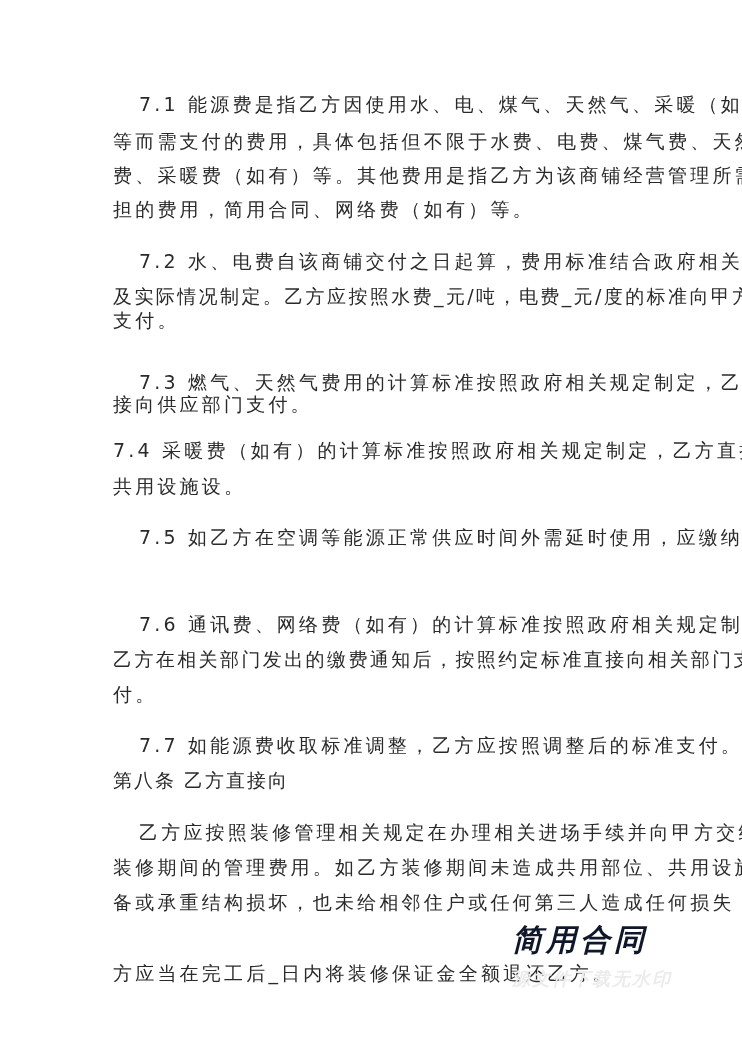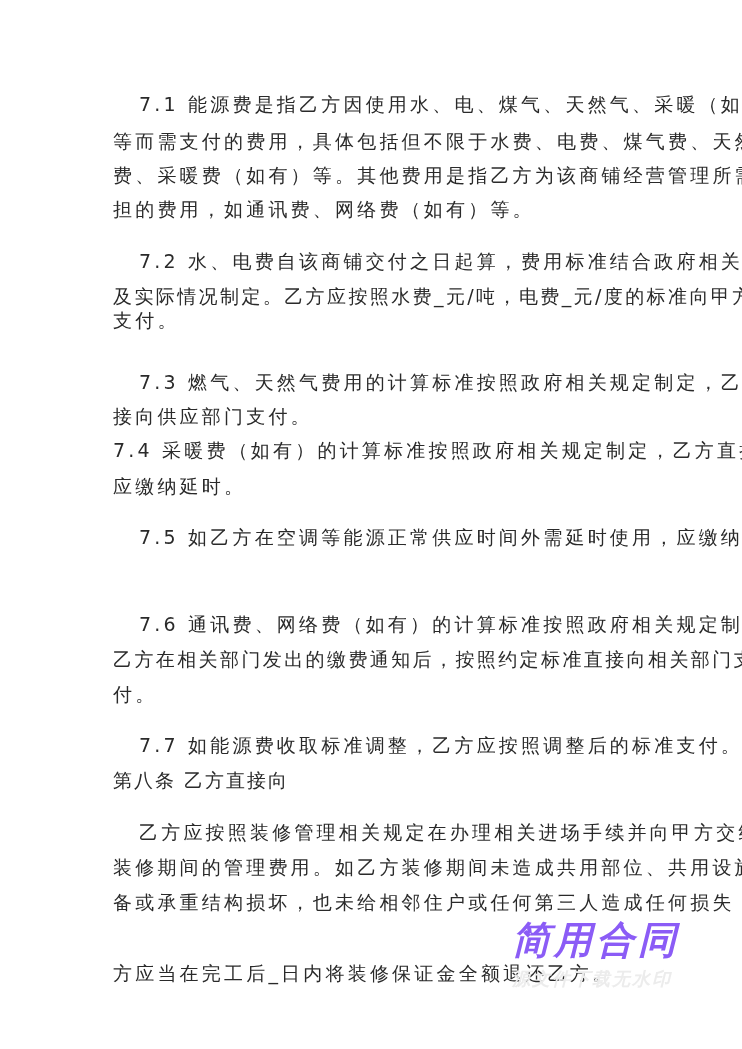--- a/index.html
+++ b/index.html
@@ -5,42 +5,42 @@
   html, body { margin: 0; padding: 0; background: #ffffff; }
   body { width: 742px; height: 1049px; position: relative; overflow: hidden;
          font-family: "DejaVu Sans", "Liberation Sans", sans-serif; color: #2a2a2a; }
   .page { position: absolute; left: 0; top: 0; width: 742px; height: 1049px; background: #fff; }
   .line { position: absolute; left: 113px; width: 522px; font-size: 19px; line-height: 24px;
           white-space: nowrap; letter-spacing: 3.2px; text-align: justify; }
   .line.indent { left: 139px; width: 496px; }
   .line.tight { letter-spacing: 2.4px; }
   .heading { letter-spacing: 2px; }
   .watermark { position: absolute; left: 512px; top: 918px; width: 200px; text-align: left; user-select: none; }
-  .wm-big { font-size: 38px; font-weight: bold; font-style: italic; color: #8b5cf6; letter-spacing: 4px; line-height: 44px; }
+  .wm-big { font-size: 30px; font-weight: bold; font-style: italic; color: #0f172a; letter-spacing: 4px; line-height: 44px; }
   .wm-small { font-size: 18px; font-weight: bold; font-style: italic; color: #ececec; letter-spacing: 2px; line-height: 26px; margin-top: 4px; }
 </style>
 </head>
 <body>
 
 <div class="page">
 
   <div class="line indent" style="top:92px;">7.1 能源费是指乙方因使用水、电、煤气、天然气、采暖（如有）</div>
   <div class="line" style="top:129px;">等而需支付的费用，具体包括但不限于水费、电费、煤气费、天然气</div>
   <div class="line" style="top:163px;">费、采暖费（如有）等。其他费用是指乙方为该商铺经营管理所需承</div>
-  <div class="line" style="top:197px;">担的费用，如通讯费、网络费（如有）等。</div>
+  <div class="line" style="top:197px;">担的费用，简用合同、网络费（如有）等。</div>
 
   <div class="line indent" style="top:249px;">7.2 水、电费自该商铺交付之日起算，费用标准结合政府相关规定</div>
   <div class="line tight" style="top:284px;">及实际情况制定。乙方应按照水费_元/吨，电费_元/度的标准向甲方</div>
   <div class="line" style="top:308px;">支付。</div>
 
   <div class="line indent" style="top:370px;">7.3 燃气、天然气费用的计算标准按照政府相关规定制定，乙方直</div>
-  <div class="line" style="top:404px;">接向供应部门支付。</div>
+  <div class="line" style="top:392px;">接向供应部门支付。</div>
 
   <div class="line" style="top:438px;">7.4 采暖费（如有）的计算标准按照政府相关规定制定，乙方直接向</div>
-  <div class="line" style="top:474px;">应缴纳延时。</div>
+  <div class="line" style="top:474px;">共用设施设。</div>
 
   <div class="line indent" style="top:525px;">7.5 如乙方在空调等能源正常供应时间外需延时使用，应缴纳延时</div>
 
   <div class="line indent" style="top:612px;">7.6 通讯费、网络费（如有）的计算标准按照政府相关规定制定，</div>
   <div class="line tight" style="top:647px;">乙方在相关部门发出的缴费通知后，按照约定标准直接向相关部门支</div>
   <div class="line" style="top:682px;">付。</div>
 
   <div class="line indent" style="top:733px;">7.7 如能源费收取标准调整，乙方应按照调整后的标准支付。</div>
 
   <div class="line heading" style="top:768px;">第八条 乙方直接向</div>

